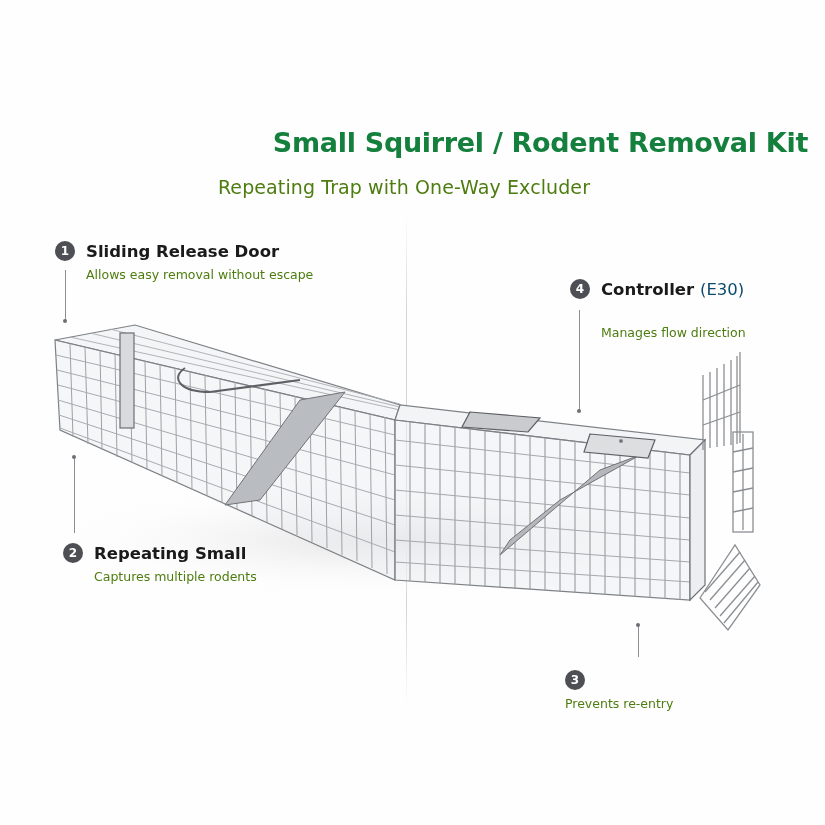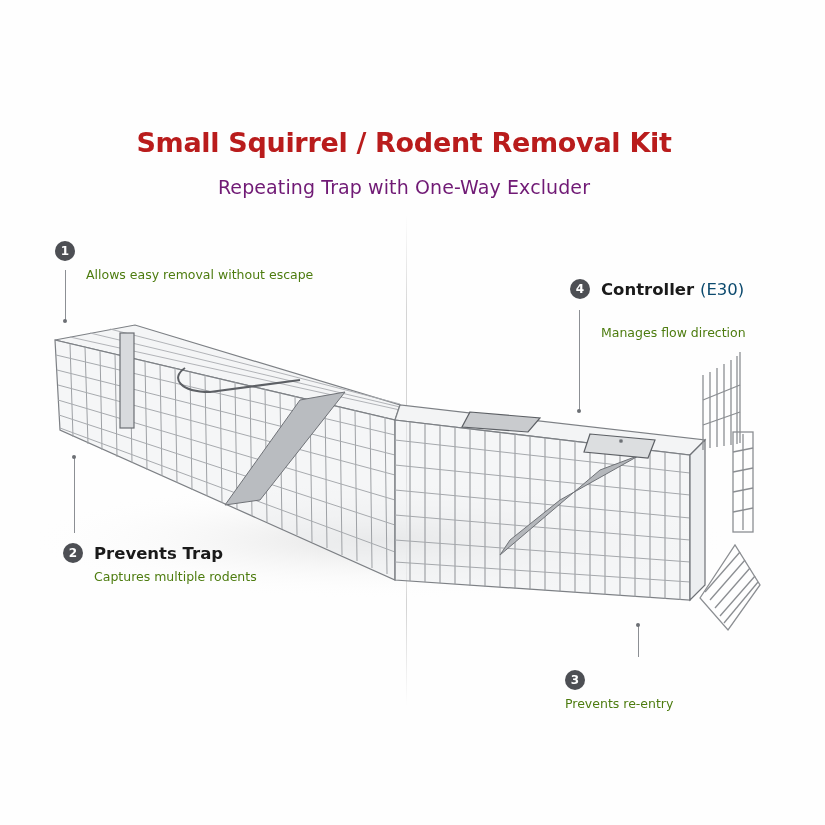--- a/index.html
+++ b/index.html
@@ -4,26 +4,26 @@
   <style>
     html, body { margin: 0; padding: 0; }
     body {
       width: 825px; height: 825px; overflow: hidden;
       background: #ffffff;
       font-family: "DejaVu Sans", "Liberation Sans", sans-serif;
       position: relative;
     }
     .canvas { position: absolute; left: 0; top: 0; width: 825px; height: 825px; background: #fefefe; }
     .title {
-      position: absolute; left: 0; top: 127px; width: 808px; text-align: center;
-      font-size: 27px; font-weight: bold; color: #b91c1c; letter-spacing: -0.3px;
+      position: absolute; left: 0; top: 127px; width: 808px; text-align: right;
+      font-size: 27px; font-weight: bold; color: #15803d; letter-spacing: -0.3px;
     }
     .subtitle {
       position: absolute; left: 0; top: 176px; width: 808px; text-align: center;
-      font-size: 19px; color: #701a75; letter-spacing: 0.1px;
+      font-size: 19px; color: #4d7c0f; letter-spacing: 0.1px;
     }
     .callout { position: absolute; }
     .callout .head { display: flex; align-items: center; white-space: nowrap; }
     .badge {
       width: 20px; height: 20px; border-radius: 50%;
       background: #4d4f54; color: #ffffff; font-size: 12px; font-weight: bold;
       display: flex; align-items: center; justify-content: center; margin-right: 11px; flex: none;
     }
     .callout .label { font-size: 16.5px; font-weight: bold; color: #1a1a1a; }
     .callout .label .model { font-weight: normal; color: #0c4a6e; }
@@ -191,28 +191,29 @@
 
   <div class="leader" style="left:638px; top:625px; height:32px;"></div>
   <div class="dot" style="left:636px; top:623px;"></div>
 
   <div class="leader" style="left:579px; top:310px; height:100px;"></div>
   <div class="dot" style="left:577px; top:409px;"></div>
 
   <div class="callout" style="left:55px; top:241px;">
     <div class="head">
       <span class="badge">1</span>
+      <span class="label">Sliding Release Door</span>
     </div>
     <div class="desc" style="margin-left:31px;">Allows easy removal without escape</div>
   </div>
 
   <div class="callout" style="left:63px; top:543px;">
     <div class="head">
       <span class="badge">2</span>
-      <span class="label">Prevents Trap</span>
+      <span class="label">Repeating Small</span>
     </div>
     <div class="desc" style="margin-left:31px;">Captures multiple rodents</div>
   </div>
 
   <div class="callout" style="left:565px; top:670px;">
     <div class="head">
       <span class="badge">3</span>
     </div>
     <div class="desc" style="">Prevents re-entry</div>
   </div>

